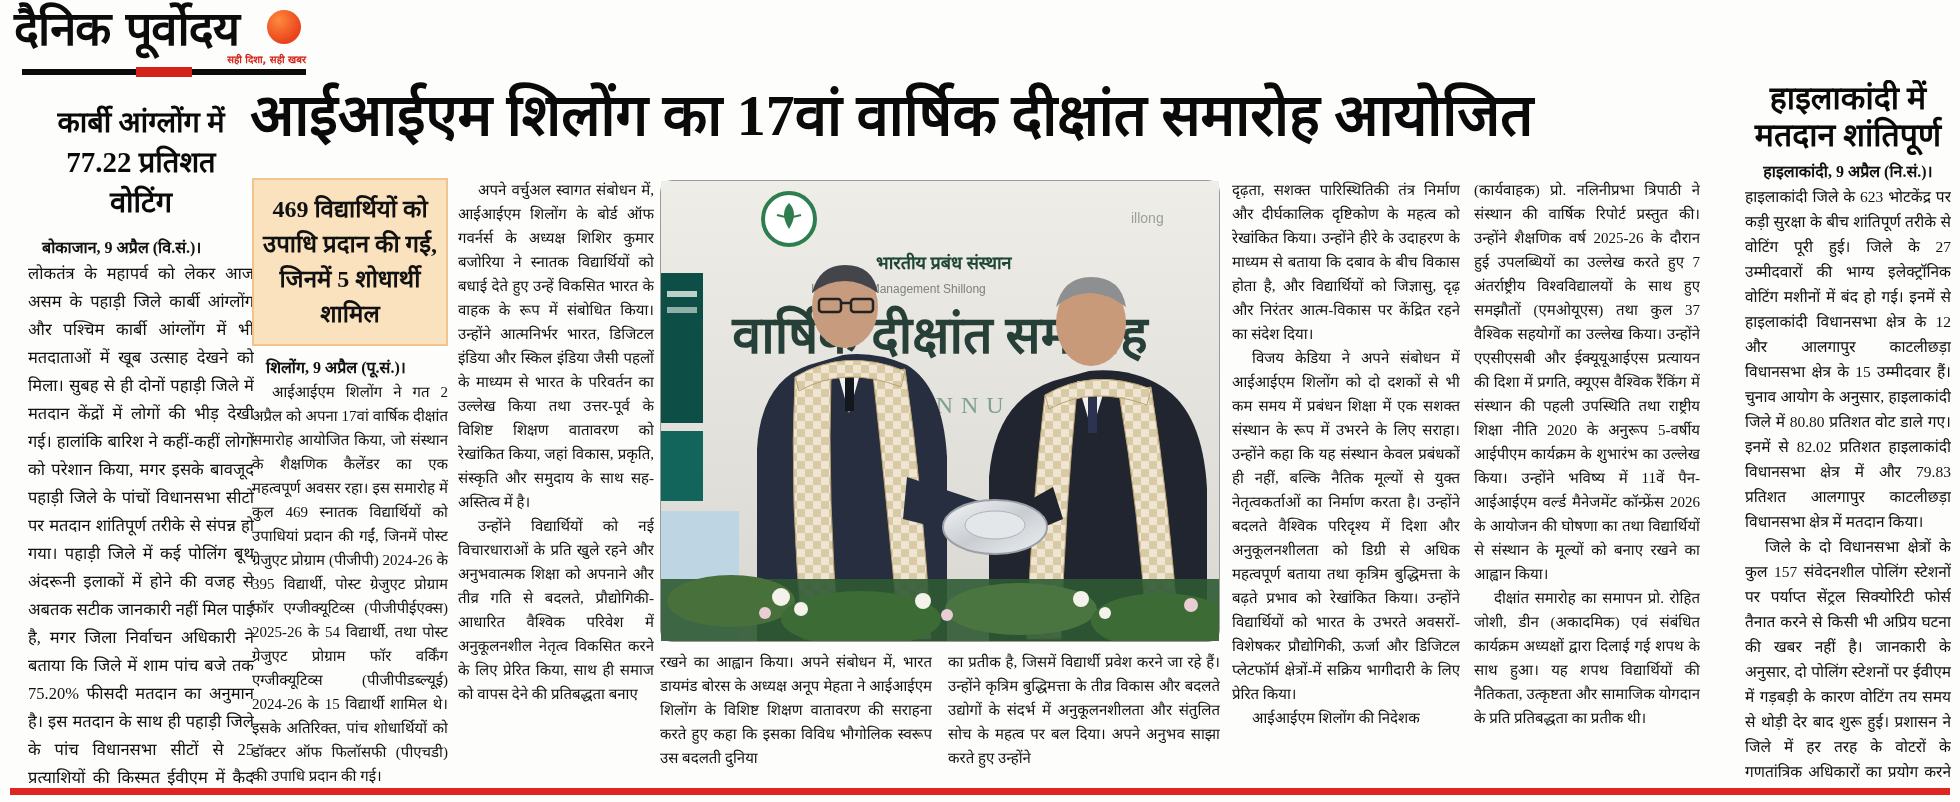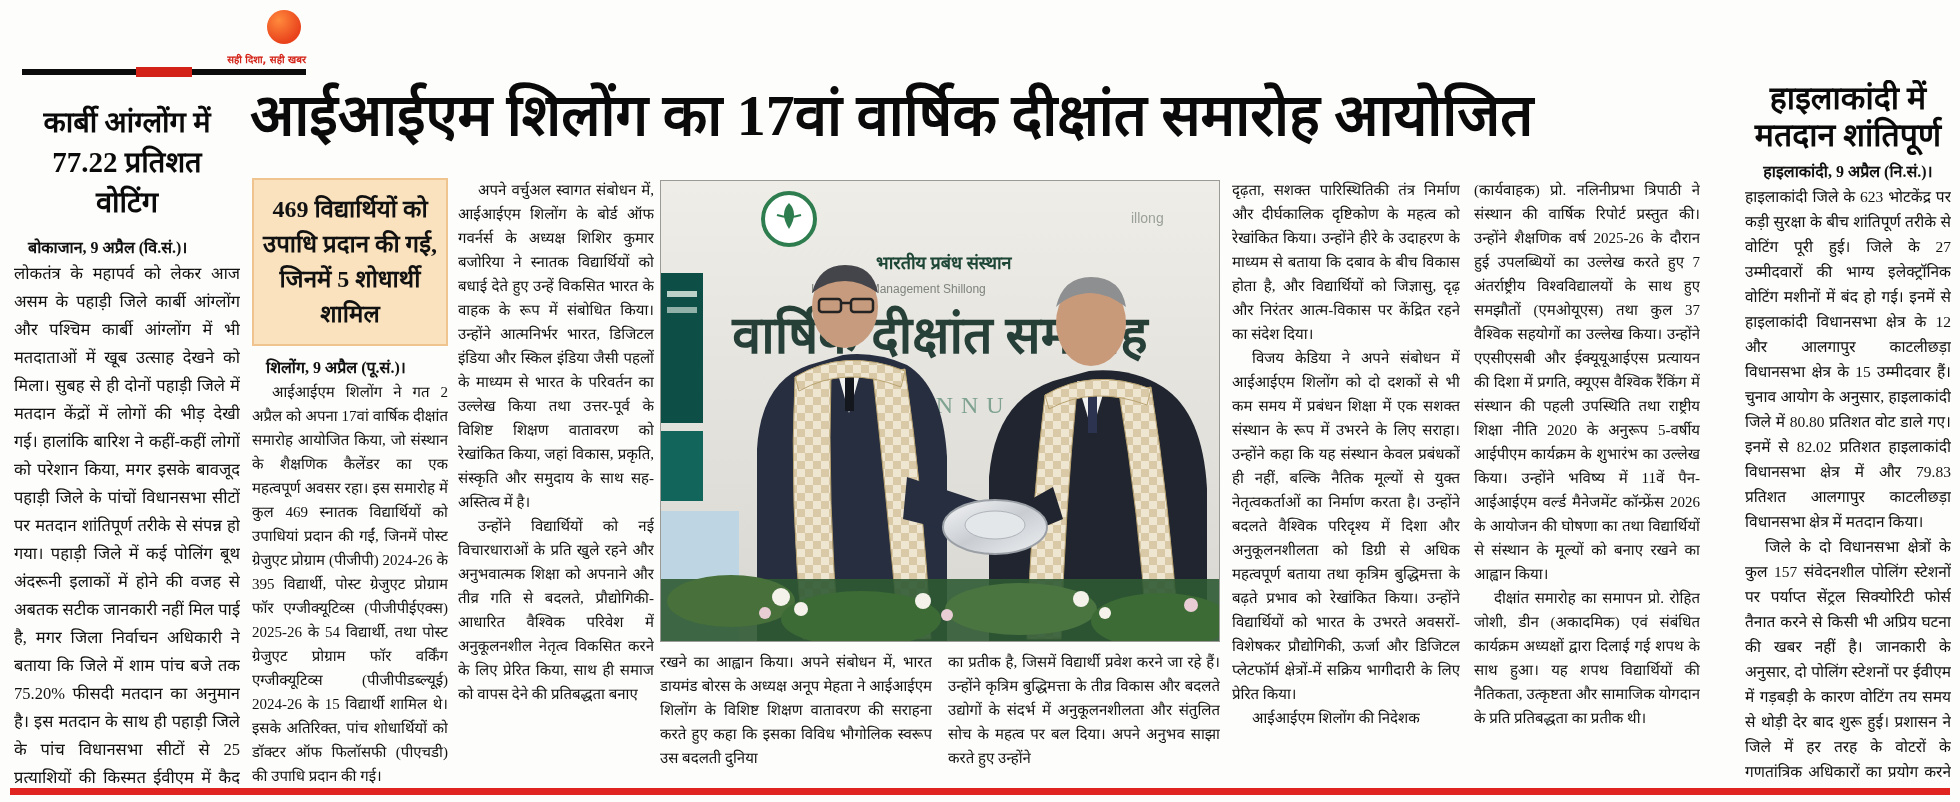--- a/index.html
+++ b/index.html
@@ -53,26 +53,27 @@
     font-weight:bold;text-align:center;font-size:32px;line-height:37px;color:#0a0a0a;
   }
   .bottom-rule{position:absolute;left:10px;top:788px;width:1940px;height:7px;background:#e02420;}
   .photo-frame{border:1px solid #9a9a96;box-sizing:border-box;background:#e6e4df;}
 </style>
 </head>
 <body>
 
 <div class="abs" style="left:14px;top:4px;width:300px;height:96px;">
   <div class="masthead-dot"></div>
+  <div class="masthead-title">दैनिक पूर्वोदय</div>
   <div class="masthead-tagline">सही दिशा, सही खबर</div>
   <div class="masthead-rule"></div>
   <div class="masthead-redlabel"></div>
 </div>
 
-<div class="abs" style="left:14px;top:102px;width:226px;height:684px;overflow:hidden;font-family:Liberation Serif, serif;">
+<div class="abs" style="left:28px;top:102px;width:226px;height:684px;overflow:hidden;font-family:Liberation Serif, serif;">
   <div class="left-headline">
     <div>कार्बी आंग्लोंग में</div>
     <div>77.22 प्रतिशत</div>
     <div>वोटिंग</div>
   </div>
   <div class="side-body" style="margin-top:14px;">
     <p class="dateline">बोकाजान, 9 अप्रैल (वि.सं.)।</p>
     <p class="para" style="text-indent:0;">लोकतंत्र के महापर्व को लेकर आज असम के पहाड़ी जिले कार्बी आंग्लोंग और पश्चिम कार्बी आंग्लोंग में भी मतदाताओं में खूब उत्साह देखने को मिला। सुबह से ही दोनों पहाड़ी जिले में मतदान केंद्रों में लोगों की भीड़ देखी गई। हालांकि बारिश ने कहीं-कहीं लोगों को परेशान किया, मगर इसके बावजूद पहाड़ी जिले के पांचों विधानसभा सीटों पर मतदान शांतिपूर्ण तरीके से संपन्न हो गया। पहाड़ी जिले में कई पोलिंग बूथ अंदरूनी इलाकों में होने की वजह से अबतक सटीक जानकारी नहीं मिल पाई है, मगर जिला निर्वाचन अधिकारी ने बताया कि जिले में शाम पांच बजे तक 75.20% फीसदी मतदान का अनुमान है। इस मतदान के साथ ही पहाड़ी जिले के पांच विधानसभा सीटों से 25 प्रत्याशियों की किस्मत ईवीएम में कैद हो गई, जिसका फैसला अब 4 मई को मतगणना के दिन होगा। पहाड़ी जिले में बरसात के बीच बंपर वोटिंग ने सभी समीकरण को बदल दिया है। उल्लेखनीय है कि पहाड़ी जिले के पांचों विधानसभा सीटों में बोकाजान सीट पर सर्वाधिक मतदान दर्ज किया गया।</p>
   </div>
 </div>
@@ -83,21 +84,21 @@
   <div class="highlight-box">469 विद्यार्थियों को उपाधि प्रदान की गई, जिनमें 5 शोधार्थी शामिल</div>
   <p class="dateline">शिलोंग, 9 अप्रैल (पू.सं.)।</p>
   <p class="para">आईआईएम शिलोंग ने गत 2 अप्रैल को अपना 17वां वार्षिक दीक्षांत समारोह आयोजित किया, जो संस्थान के शैक्षणिक कैलेंडर का एक महत्वपूर्ण अवसर रहा। इस समारोह में कुल 469 स्नातक विद्यार्थियों को उपाधियां प्रदान की गईं, जिनमें पोस्ट ग्रेजुएट प्रोग्राम (पीजीपी) 2024-26 के 395 विद्यार्थी, पोस्ट ग्रेजुएट प्रोग्राम फॉर एग्जीक्यूटिव्स (पीजीपीईएक्स) 2025-26 के 54 विद्यार्थी, तथा पोस्ट ग्रेजुएट प्रोग्राम फॉर वर्किंग एग्जीक्यूटिव्स (पीजीपीडब्ल्यूई) 2024-26 के 15 विद्यार्थी शामिल थे। इसके अतिरिक्त, पांच शोधार्थियों को डॉक्टर ऑफ फिलॉसफी (पीएचडी) की उपाधि प्रदान की गई।</p>
 </div>
 
 <div class="abs main-col" style="left:458px;top:178px;width:196px;height:616px;">
   <p class="para">अपने वर्चुअल स्वागत संबोधन में, आईआईएम शिलोंग के बोर्ड ऑफ गवर्नर्स के अध्यक्ष शिशिर कुमार बजोरिया ने स्नातक विद्यार्थियों को बधाई देते हुए उन्हें विकसित भारत के वाहक के रूप में संबोधित किया। उन्होंने आत्मनिर्भर भारत, डिजिटल इंडिया और स्किल इंडिया जैसी पहलों के माध्यम से भारत के परिवर्तन का उल्लेख किया तथा उत्तर-पूर्व के विशिष्ट शिक्षण वातावरण को रेखांकित किया, जहां विकास, प्रकृति, संस्कृति और समुदाय के साथ सह-अस्तित्व में है।</p>
   <p class="para">उन्होंने विद्यार्थियों को नई विचारधाराओं के प्रति खुले रहने और अनुभवात्मक शिक्षा को अपनाने और तीव्र गति से बदलते, प्रौद्योगिकी-आधारित वैश्विक परिवेश में अनुकूलनशील नेतृत्व विकसित करने के लिए प्रेरित किया, साथ ही समाज को वापस देने की प्रतिबद्धता बनाए</p>
 </div>
 
-<div class="abs photo-frame" style="left:660px;top:180px;width:560px;height:462px;">
+<div class="abs photo-frame" style="left:660px;top:180px;width:560px;height:462px;border-radius:12px;">
 <svg width="558" height="460" viewBox="0 0 558 460" xmlns="http://www.w3.org/2000/svg">
   <defs>
     <linearGradient id="wall" x1="0" y1="0" x2="0" y2="1">
       <stop offset="0" stop-color="#efede8"></stop>
           <stop offset="1" stop-color="#d9d7d1"></stop>
     </linearGradient>
     <pattern id="check" width="16" height="16" patternUnits="userSpaceOnUse">
       <rect width="16" height="16" fill="#efe6d2"></rect>
       <rect x="0" y="0" width="8" height="8" fill="#d9c9a6"></rect>
       <rect x="8" y="8" width="8" height="8" fill="#d9c9a6"></rect>

